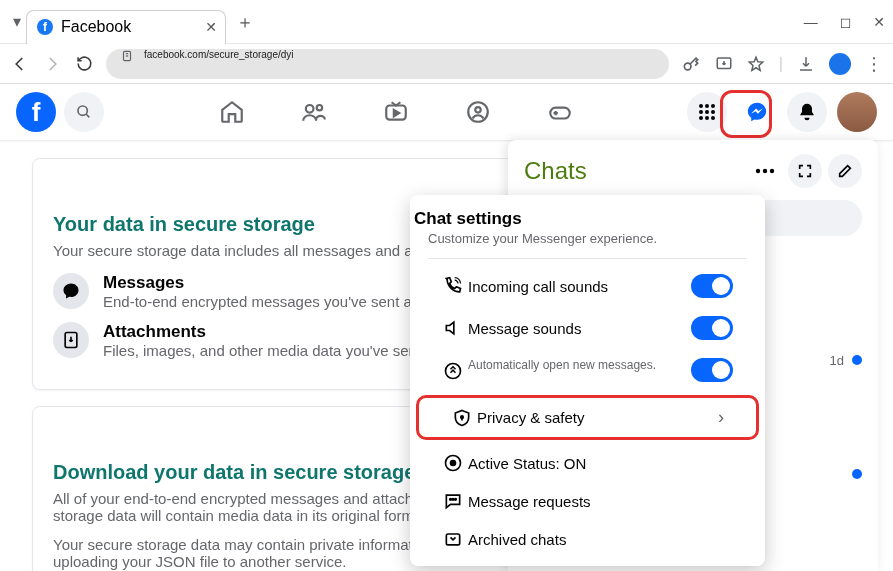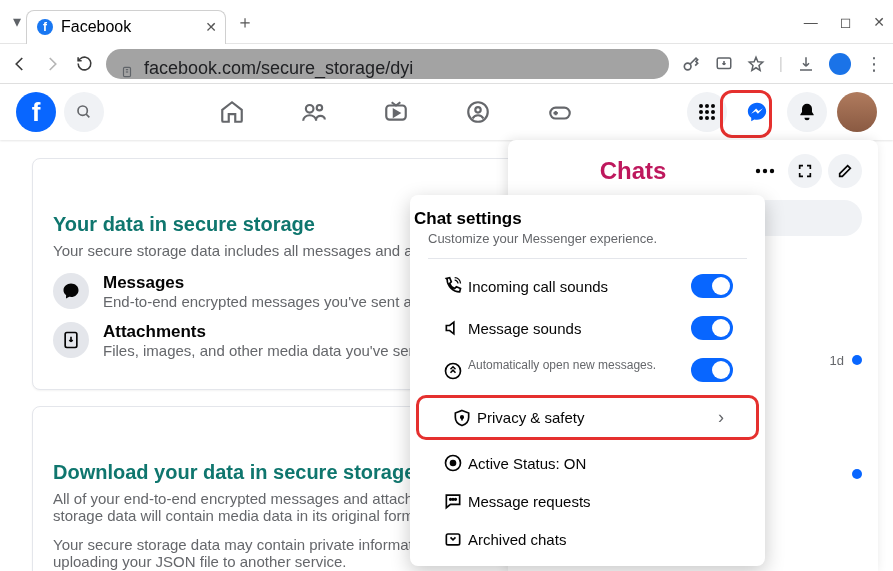--- a/index.html
+++ b/index.html
@@ -10,21 +10,21 @@
   .tab { display: flex; align-items: center; height: 34px; background: #fff; border: 1px solid #d0d0d0; border-bottom: none; border-radius: 8px 8px 0 0; padding: 0 36px 0 10px; margin-top: 10px; position: relative; min-width: 200px; }
   .tab .favicon { width: 16px; height: 16px; background: #1877f2; border-radius: 50%; margin-right: 8px; display:flex;align-items:center;justify-content:center;color:#fff;font-weight:bold;font-size:12px;}
   .tab .close { position: absolute; right: 8px; font-size: 14px; color: #555; }
   .new-tab { margin-left: 10px; font-size: 18px; color: #555; }
   .win-controls { margin-left: auto; display: flex; gap: 22px; color: #555; }
   .win-controls span { font-size: 14px; }
 
   .addr-bar { height: 40px; background: #fff; display: flex; align-items: center; padding: 0 10px; gap: 12px; border-bottom: 1px solid #e0e0e0; }
   .addr-btn { width: 20px; height: 20px; display: flex; align-items:center; justify-content:center; color:#3c3c3c; }
   .addr-btn.dis { color: #b5b5b5; }
-  .url-box { flex:1; display:flex; align-items:flex-end; height:30px; border-radius:15px; background:#a3a3a3; padding:0 14px; color:#3c3c3c; font-size:18px;}
+  .url-box { flex:1; display:flex; align-items:flex-start; height:30px; border-radius:15px; background:#e5e5e5; padding:0 14px; color:#3c3c3c; font-size:10px;}
   .url-box .host { color:#202124; }
   .addr-right { display:flex; align-items:center; gap:14px; color:#5f6368; }
   .addr-right .prof-dot { width:22px;height:22px;border-radius:50%;background:#1a73e8;}
 
   
   .fb-header { height: 56px; background:#fff; display:flex; align-items:center; padding:0 16px; box-shadow: 0 1px 2px rgba(0,0,0,.1); position:relative; }
   .fb-logo { width:40px;height:40px;border-radius:50%;background:#0866ff;display:flex;align-items:center;justify-content:center;color:#fff;font-weight:900;font-size:26px;}
   .fb-search { width:40px;height:40px;border-radius:50%;background:#f0f2f5;display:flex;align-items:center;justify-content:center;margin-left:8px;}
   .fb-nav { flex:1; display:flex; justify-content:center; gap:56px; }
   .nav-ico { width:26px;height:26px;color:#65676b;display:flex;align-items:center;justify-content:center;}
@@ -40,21 +40,21 @@
   h2 { font-size:20px; font-weight:700; color:#0f766e; margin-bottom:6px;margin-top:36px;}
   .sub { font-size:15px; color:#65676b; margin-bottom:14px;}
   .row { display:flex; align-items:flex-start; gap:14px; margin-bottom:12px;}
   .row-ico { width:36px;height:36px;border-radius:50%;background:#e4e6eb;display:flex;align-items:center;justify-content:center;flex-shrink:0;}
   .row h3 { font-size:17px; font-weight:600; color:#050505;}
   .row p { font-size:15px; color:#65676b;}
 
   
   .chats-panel { position:absolute; top:140px; right:15px; width:370px; bottom:0; background:#fff; border-radius:8px 8px 0 0; box-shadow: -2px 0 12px rgba(0,0,0,.12); padding:14px 0 0 0; }
   .chats-head { display:flex; align-items:center; padding:0 16px 8px 16px;}
-  .chats-head h1 { font-size:24px; font-weight:700; color:#be185d; flex:1;text-align:center;}
+  .chats-head h1 { font-size:24px; font-weight:400; color:#4d7c0f; flex:1;}
   .chats-head .hico { width:34px;height:34px;border-radius:50%;background:#f0f2f5;display:flex;align-items:center;justify-content:center;margin-left:6px;}
   .chat-search { margin:4px 16px 12px 16px; height:36px; background:#f0f2f5; border-radius:18px;}
   .chat-item { display:flex; align-items:center; padding:8px 16px; }
   .chat-av { width:48px;height:48px;border-radius:50%;background:#ddd;margin-right:10px;position:relative;}
   .chat-text { flex:1; font-size:15px; color:#050505; white-space:nowrap; overflow:hidden; text-overflow:ellipsis;}
   .chat-time { font-size:13px; color:#65676b; margin-left:6px;}
   .blue-dot { width:10px;height:10px;background:#0866ff;border-radius:50%;margin-left:8px;}
 
   
   .settings-pop { position:absolute; top:195px; left:410px; width:355px; background:#fff; border-radius:8px; box-shadow:0 6px 20px rgba(0,0,0,.22); padding:14px 0 8px 0; z-index:50;}

